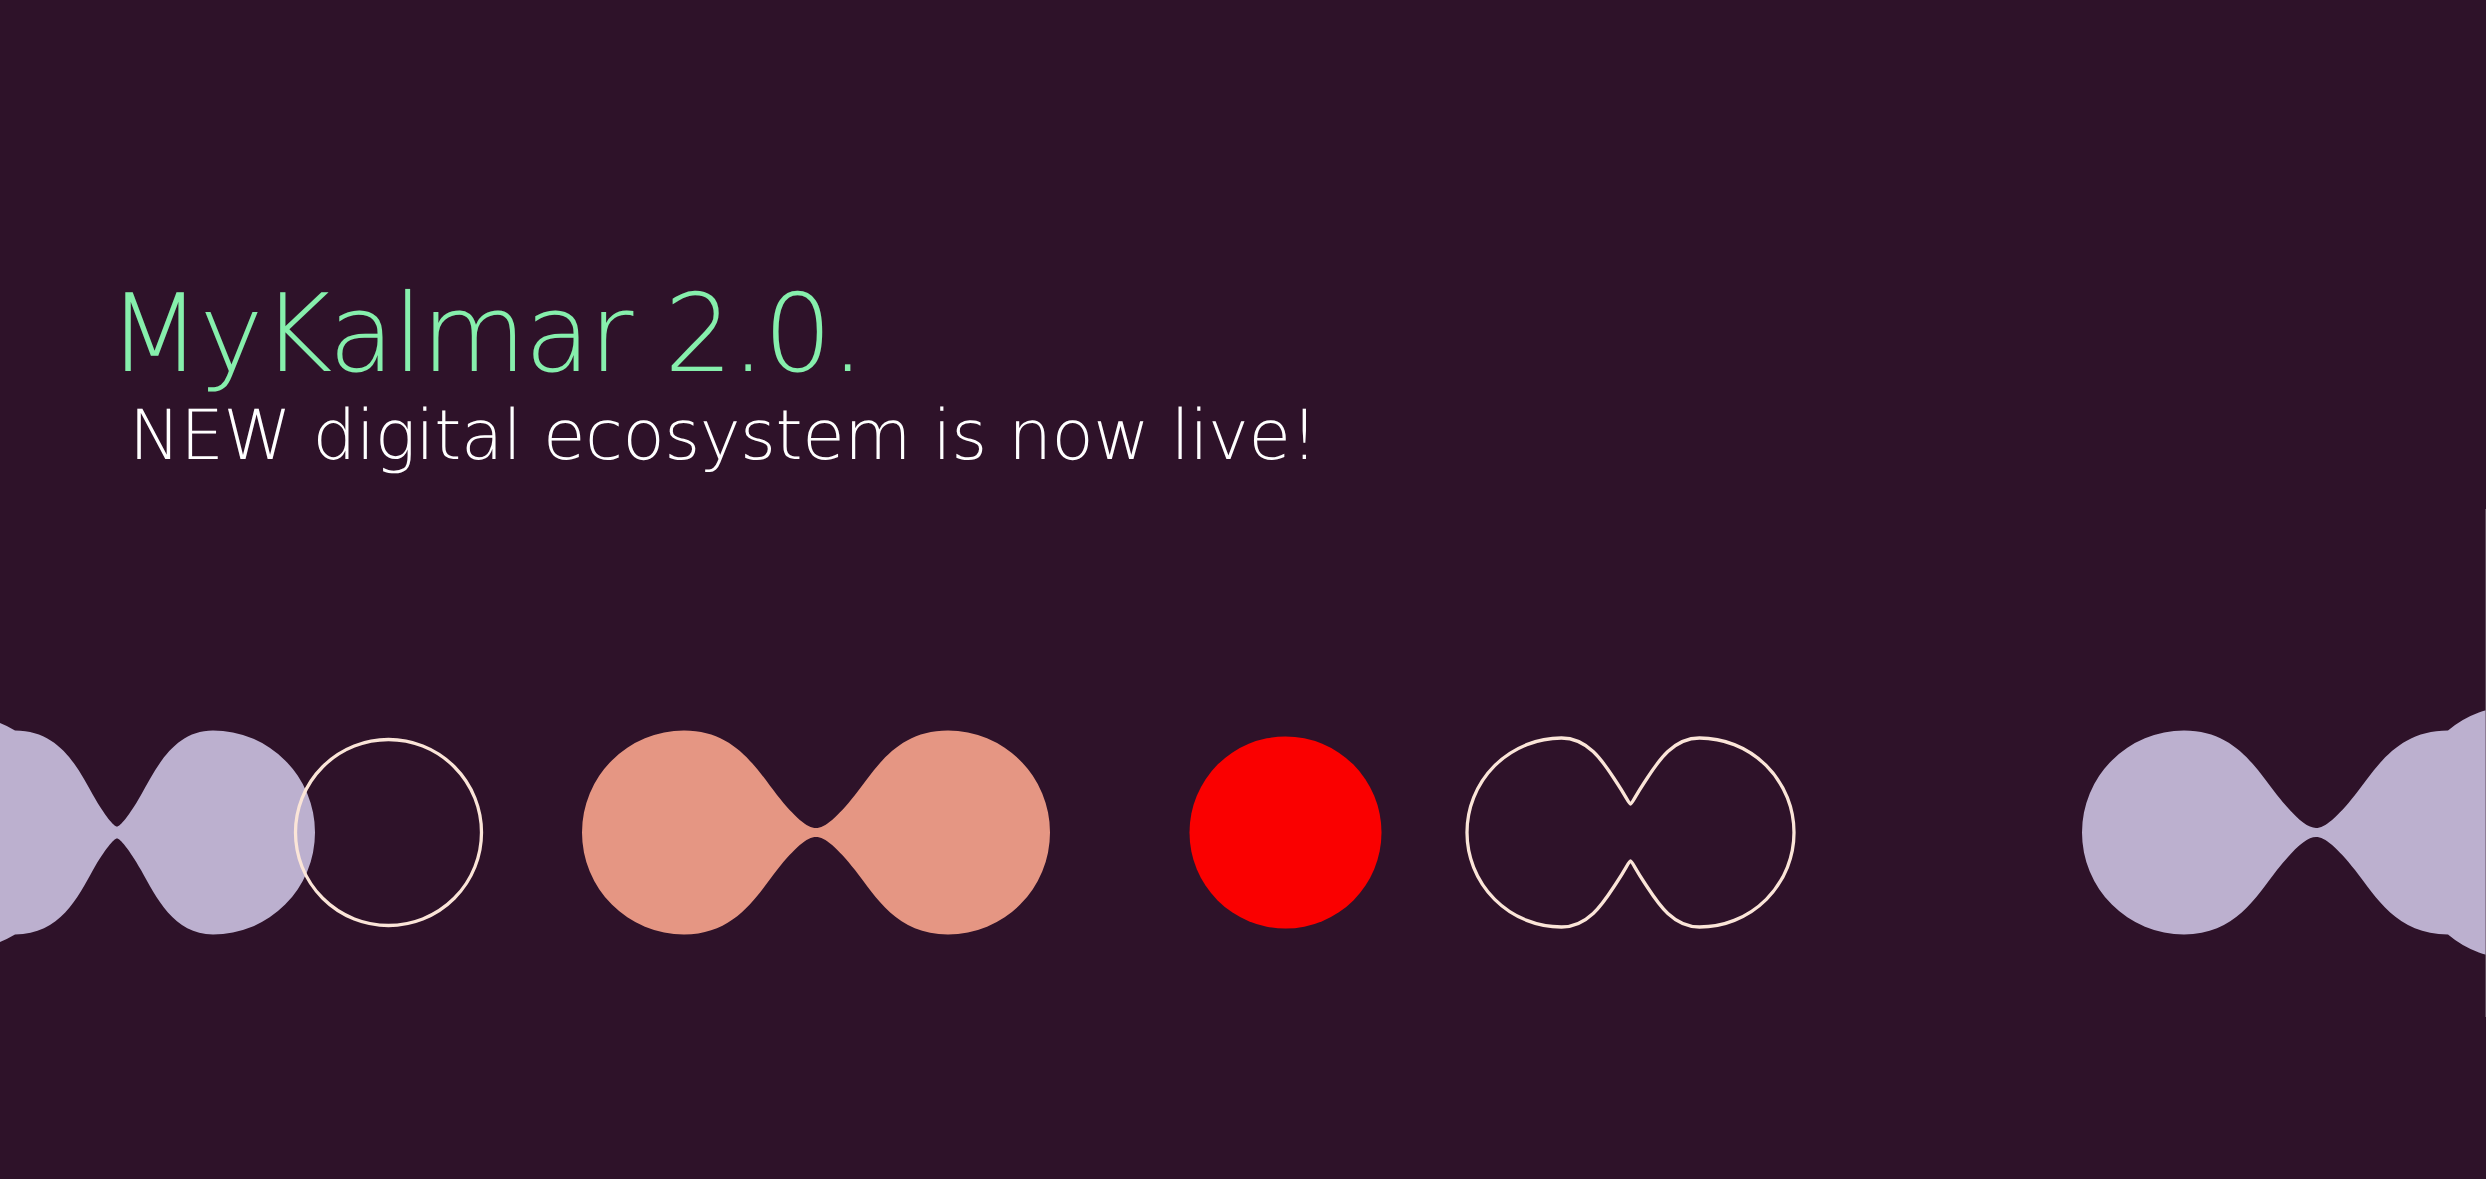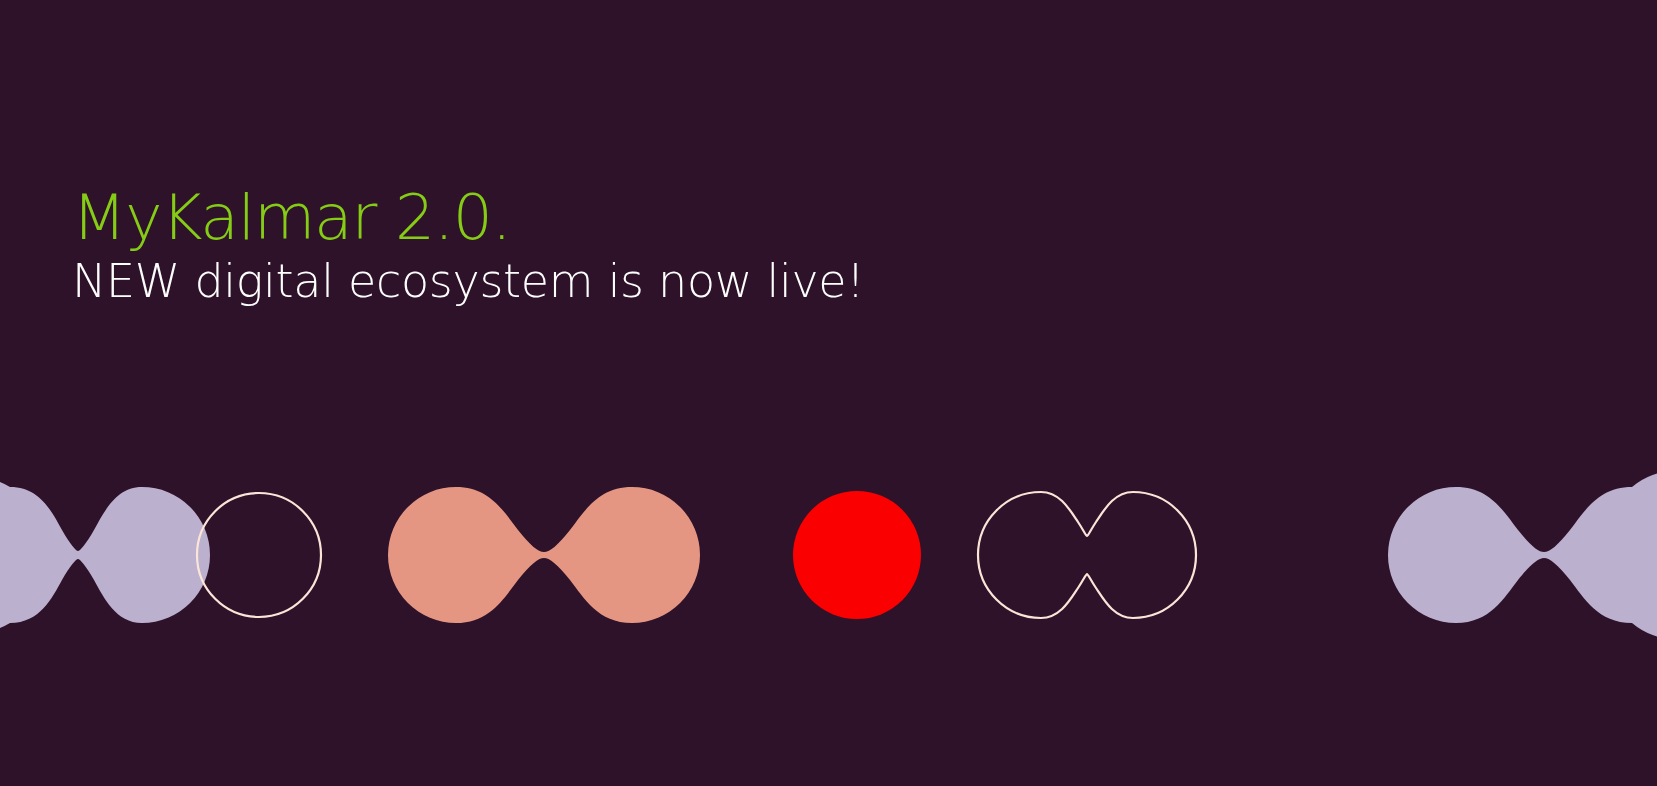--- a/index.html
+++ b/index.html
@@ -25,30 +25,30 @@
   #text-block {
     position: absolute;
     left: 72px;
     top: 186px;
     z-index: 5;
   }
 
   #headline {
     margin: 0;
     font-family: "DejaVu Sans", sans-serif;
-    font-size: 63px;
+    font-size: 72px;
     font-weight: 300;
     line-height: 1.02;
     letter-spacing: -1.2px;
-    color: #84cc16;
+    color: #86efac;
     white-space: nowrap;
   }
 
   #subheadline {
-    margin: 0;
+    margin: 14px;
     margin-top: 6px;
     font-family: "DejaVu Sans", sans-serif;
     font-size: 46px;
     font-weight: 300;
     line-height: 1.1;
     letter-spacing: -0.3px;
     color: #ffffff;
     white-space: nowrap;
   }
 

